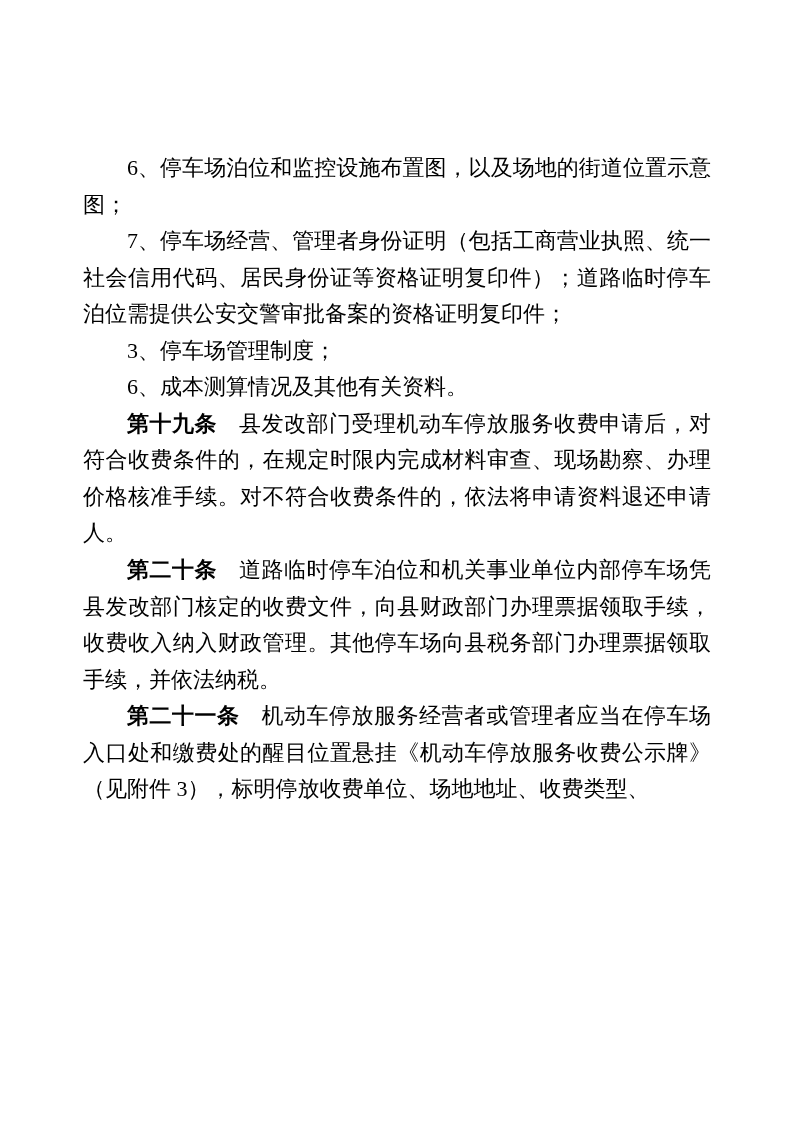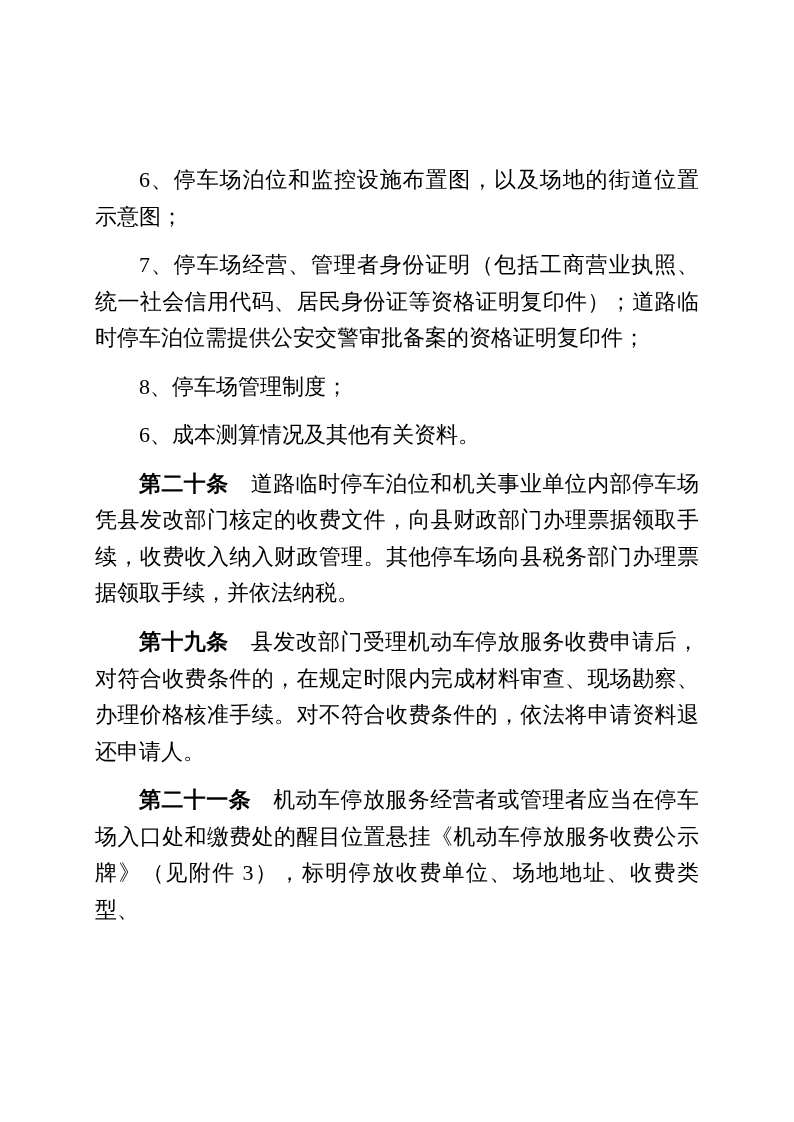--- a/index.html
+++ b/index.html
@@ -19,21 +19,21 @@
     left: 83px;
     top: 150px;
     width: 628px;
     color: #000000;
     font-family: "Liberation Serif", "DejaVu Serif", serif;
     font-size: 22px;
     line-height: 36.55px;
     text-align: justify;
   }
   .content p {
-    margin: 12px;
+    margin: 0;
     padding: 0;
     text-indent: 2em;
   }
   .para-head:not(:empty) {
     font-weight: 700;
     padding-right: 1em;
   }
 </style>
 </head>
 <body>
@@ -43,33 +43,33 @@
 
     <p>
       <span class="para-head"></span><span class="para-body">6、停车场泊位和监控设施布置图，以及场地的街道位置示意图；</span>
     </p>
 
     <p>
       <span class="para-head"></span><span class="para-body">7、停车场经营、管理者身份证明（包括工商营业执照、统一社会信用代码、居民身份证等资格证明复印件）；道路临时停车泊位需提供公安交警审批备案的资格证明复印件；</span>
     </p>
 
     <p>
-      <span class="para-head"></span><span class="para-body">8、停车场管理制度；</span>
+      <span class="para-head"></span><span class="para-body">3、停车场管理制度；</span>
     </p>
 
     <p>
       <span class="para-head"></span><span class="para-body">6、成本测算情况及其他有关资料。</span>
     </p>
 
     <p>
-      <span class="para-head">第二十条</span><span class="para-body">道路临时停车泊位和机关事业单位内部停车场凭县发改部门核定的收费文件，向县财政部门办理票据领取手续，收费收入纳入财政管理。其他停车场向县税务部门办理票据领取手续，并依法纳税。</span>
+      <span class="para-head">第十九条</span><span class="para-body">县发改部门受理机动车停放服务收费申请后，对符合收费条件的，在规定时限内完成材料审查、现场勘察、办理价格核准手续。对不符合收费条件的，依法将申请资料退还申请人。</span>
     </p>
 
     <p>
-      <span class="para-head">第十九条</span><span class="para-body">县发改部门受理机动车停放服务收费申请后，对符合收费条件的，在规定时限内完成材料审查、现场勘察、办理价格核准手续。对不符合收费条件的，依法将申请资料退还申请人。</span>
+      <span class="para-head">第二十条</span><span class="para-body">道路临时停车泊位和机关事业单位内部停车场凭县发改部门核定的收费文件，向县财政部门办理票据领取手续，收费收入纳入财政管理。其他停车场向县税务部门办理票据领取手续，并依法纳税。</span>
     </p>
 
 
     <p>
       <span class="para-head">第二十一条</span><span class="para-body">机动车停放服务经营者或管理者应当在停车场入口处和缴费处的醒目位置悬挂《机动车停放服务收费公示牌》（见附件 3），标明停放收费单位、场地地址、收费类型、</span>
     </p>
 
   </div>
 </div>
 

